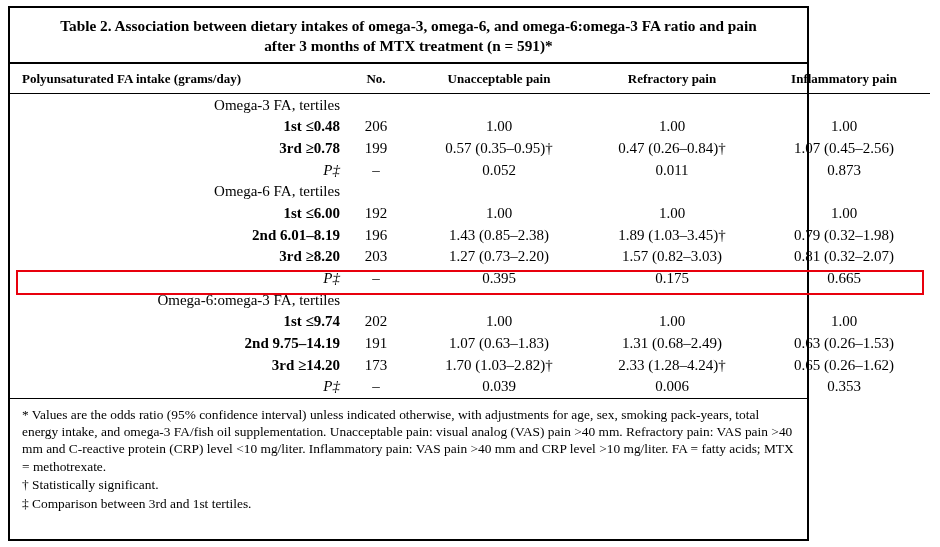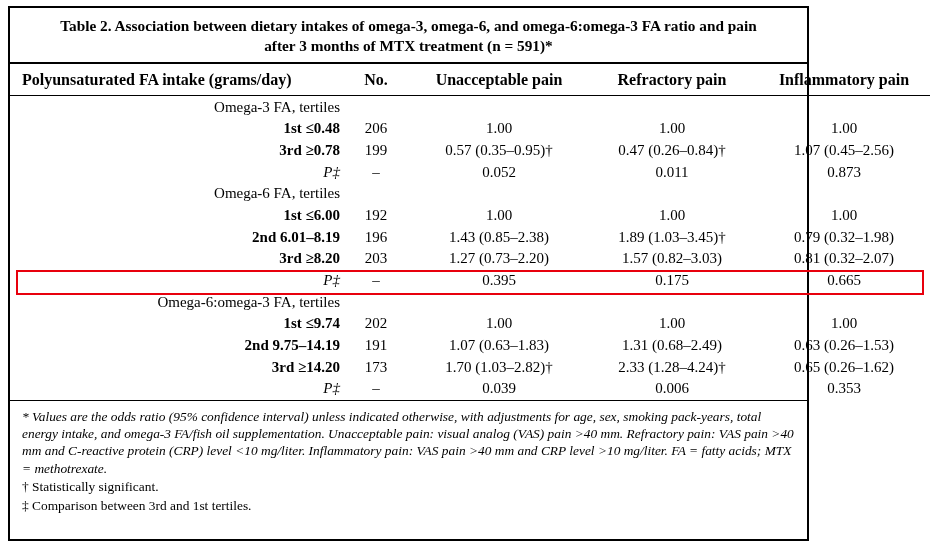--- a/index.html
+++ b/index.html
@@ -44,21 +44,21 @@
     font-size: 15px;
     table-layout: fixed;
   }
   table.main col.c0 { width: 330px; }
   table.main col.c1 { width: 72px; }
   table.main col.c2 { width: 174px; }
   table.main col.c3 { width: 172px; }
   table.main col.c4 { width: 172px; }
   table.main thead th {
     font-weight: bold;
-    font-size: 16px;
+    font-size: 13px;
     padding: 7px 0 6px 0;
     border-bottom: 1.6px solid #000;
     text-align: center;
     vertical-align: bottom;
   }
   table.main thead th.left {
     text-align: left;
     padding-left: 12px;
   }
   table.main tbody td {
@@ -102,21 +102,20 @@
     font-size: 13.4px;
     line-height: 1.30;
     text-align: left;
   }
   .footnotes p {
     margin: 0 0 1px 0;
     text-indent: 0;
   }
   .fn-hang {
     padding-left: 0;
-    font-style: italic;
   }
 </style>
 </head>
 <body>
 
 <div class="page">
   <div class="table-frame">
 
     <div class="caption">
       <span>Table 2.  Association between dietary intakes of omega-3, omega-6, and omega-6:omega-3 FA ratio and pain</span>

